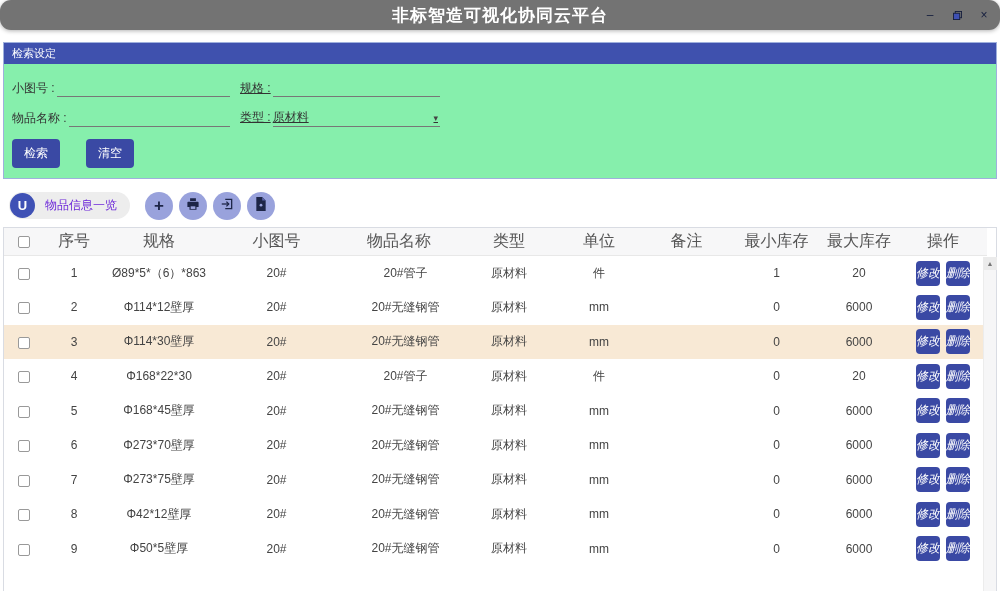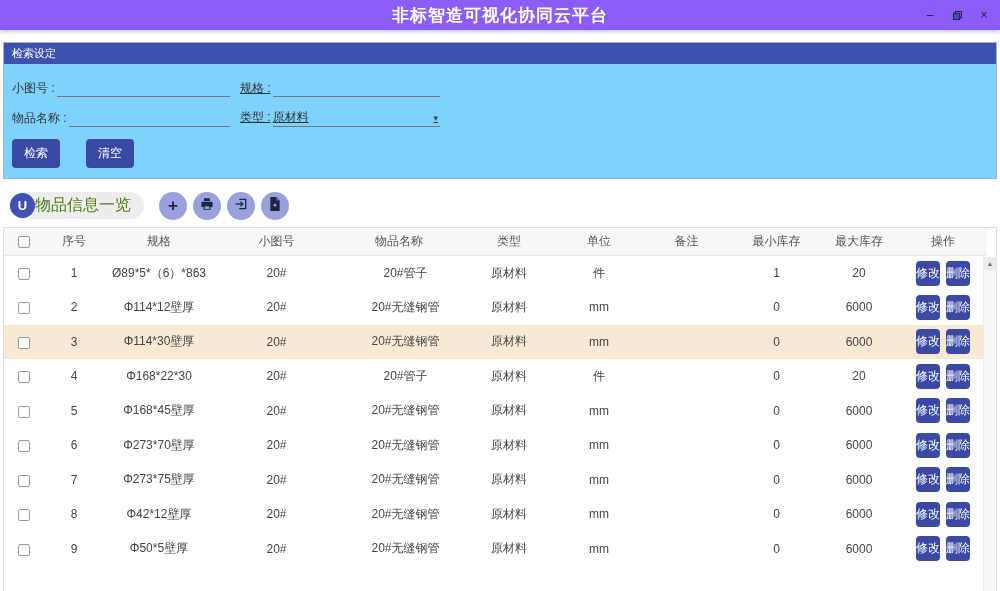--- a/index.html
+++ b/index.html
@@ -3,30 +3,31 @@
 <meta charset="utf-8">
 <style>
   * { box-sizing: border-box; margin: 0; padding: 0; }
   html,body { width:1000px; height:591px; overflow:hidden; }
   body {
     font-family: "Liberation Sans", "DejaVu Sans", sans-serif;
     background:#ffffff; color:#333; position:relative;
   }
   
   .titlebar {
-    height:30px; background:#8b5cf6; position:relative;
+    height:30px; background:#737373; position:relative;
     display:flex; align-items:center; justify-content:center;
     box-shadow:0 1px 4px rgba(0,0,0,.3);
+    border-radius:11px;
   }
   .titlebar .title { color:#fff; font-size:17px; font-weight:bold; letter-spacing:1px; }
   .win-controls { position:absolute; right:10px; top:0; height:100%; display:flex; align-items:center; gap:15px; }
   .win-btn { color:#161f3e; font-size:12px; line-height:1; width:12px; text-align:center; cursor:default; }
   .win-btn svg { display:block; margin:0 auto; }
   
-  .search-panel { margin:12px 3px 0; border:1px solid #9fb0dd; background:#7dd3fc; }
+  .search-panel { margin:12px 3px 0; border:1px solid #9fb0dd; background:#86efac; }
   .panel-header { background:#3f51ae; color:#fff; font-size:11px; line-height:13px; padding:4px 8px; }
   .panel-body { padding:4px 8px 10px; }
   .form-row { display:flex; align-items:flex-end; margin-top:12px; }
   .field { display:flex; align-items:baseline; }
   .field-left { width:218px; }
   .field-right { width:200px; margin-left:10px;text-decoration:underline; }
   .field label { font-size:12px; color:#333; white-space:nowrap; margin-right:2px; }
   input.uline {
     flex:1; min-width:0; border:none; border-bottom:1px solid #777;
     font-size:12px; height:17px; outline:none; background:transparent;
@@ -45,41 +46,41 @@
   .radio-label { font-size:12px; margin-right:22px; }
   .btn {
     background:#3a49a4; color:#fff; border:none; border-radius:4px;
     font-size:12px; padding:6px 12px; margin-right:26px; cursor:pointer;
     font-family:inherit;
   }
   
   .toolbar { margin:11px 3px 0; padding-left:6px; display:flex; align-items:center; height:32px; }
   .badge-pill { display:flex; align-items:center; background:#ededed; border-radius:14px; padding:1px 13px 1px 1px; height:27px; }
   .badge-circle { width:25px; height:25px; border-radius:50%; background:#3f51b5; color:#fff; display:flex; align-items:center; justify-content:center; font-size:13px; font-weight:bold; }
-  .badge-title { font-size:16px; color:#4d7c0f; margin-left:0; }
+  .badge-title { font-size:12px; color:#6d28d9; margin-left:10px; }
   .circle-btn {
     width:28px; height:28px; border-radius:50%; background:#99a2dc; border:none;
     display:flex; align-items:center; justify-content:center; margin-left:6px; cursor:pointer;
   }
   .circle-btn:first-of-type { margin-left:15px; }
   .plus-glyph { font-size:17px; color:#1d2547; line-height:1; font-weight:bold; }
   
   .table-wrap { margin:5px 3px 0; border:1px solid #d9dce3; position:relative; height:375px; background:#fff; }
   table { border-collapse:collapse; table-layout:fixed; width:983px; }
   thead tr { height:28px; background:#f7f7f8; }
-  thead th { font-size:12px; color:#555; font-weight:normal; border-bottom:1px solid #e8e8e8; }
+  thead th { font-size:16px; color:#555; font-weight:normal; border-bottom:1px solid #e8e8e8; }
   tbody tr { height:34.5px; }
   tbody tr.hl { background:#f8e9d5; }
   tbody td { font-size:12px; color:#444; text-align:center; overflow:hidden; white-space:nowrap; }
   td.al, th.al { text-align:center; padding-left:13px; }
   .col-check { text-align:center; }
   .cb { width:12px; height:12px; border:1px solid #999; border-radius:2px; display:inline-block; background:#fff; vertical-align:middle; cursor:pointer; }
   .act-btn {
     background:#3a49a4; color:#fff; border:none; border-radius:4px;
-    font-size:12px; padding:4px 0; margin:0 3px; cursor:pointer; font-family:inherit;
+    font-size:12px; padding:4px 0; margin:0 3px; cursor:pointer; font-family:inherit;font-style:italic;
   }
   
   .vscroll {
     position:absolute; top:29px; right:0; bottom:0; width:13px;
     background:#f6f6f7; border-left:1px solid #ececec;
     display:flex; flex-direction:column; justify-content:space-between; align-items:center;
   }
   .scroll-arrow { width:13px; height:13px; background:#ebebeb; color:#777; font-size:7px; line-height:13px; text-align:center; cursor:pointer; }
 </style>
 </head>

